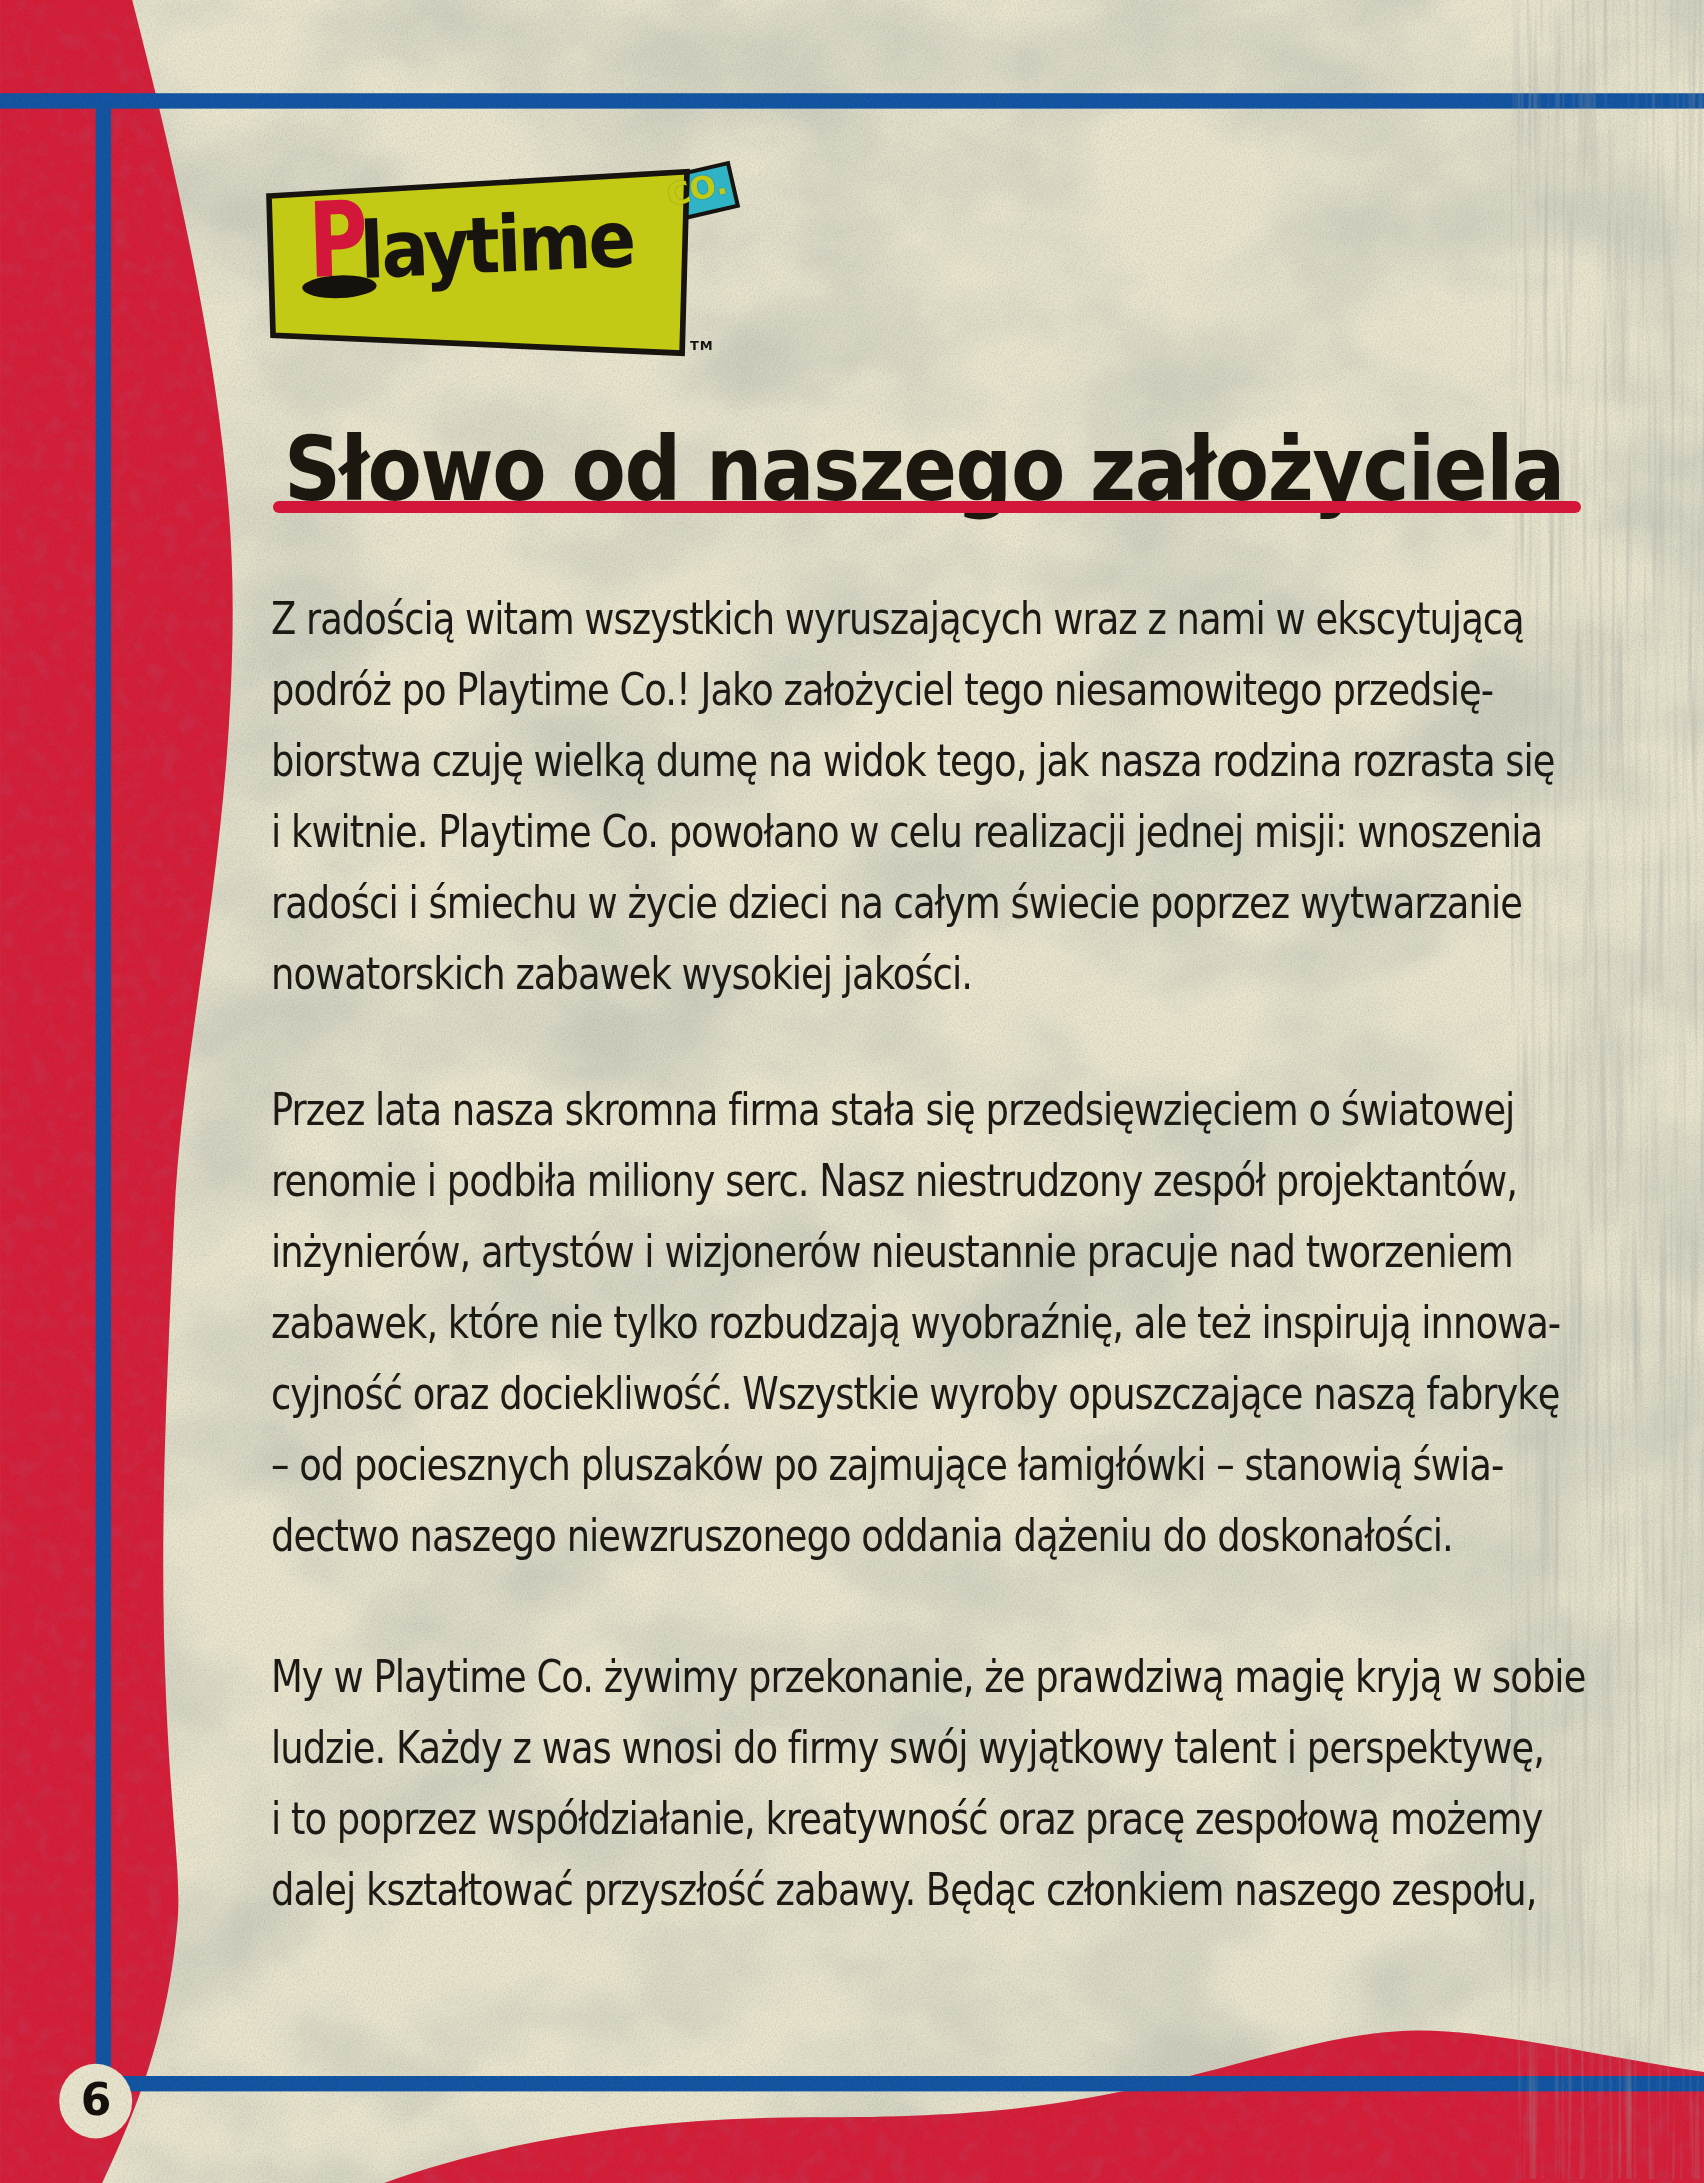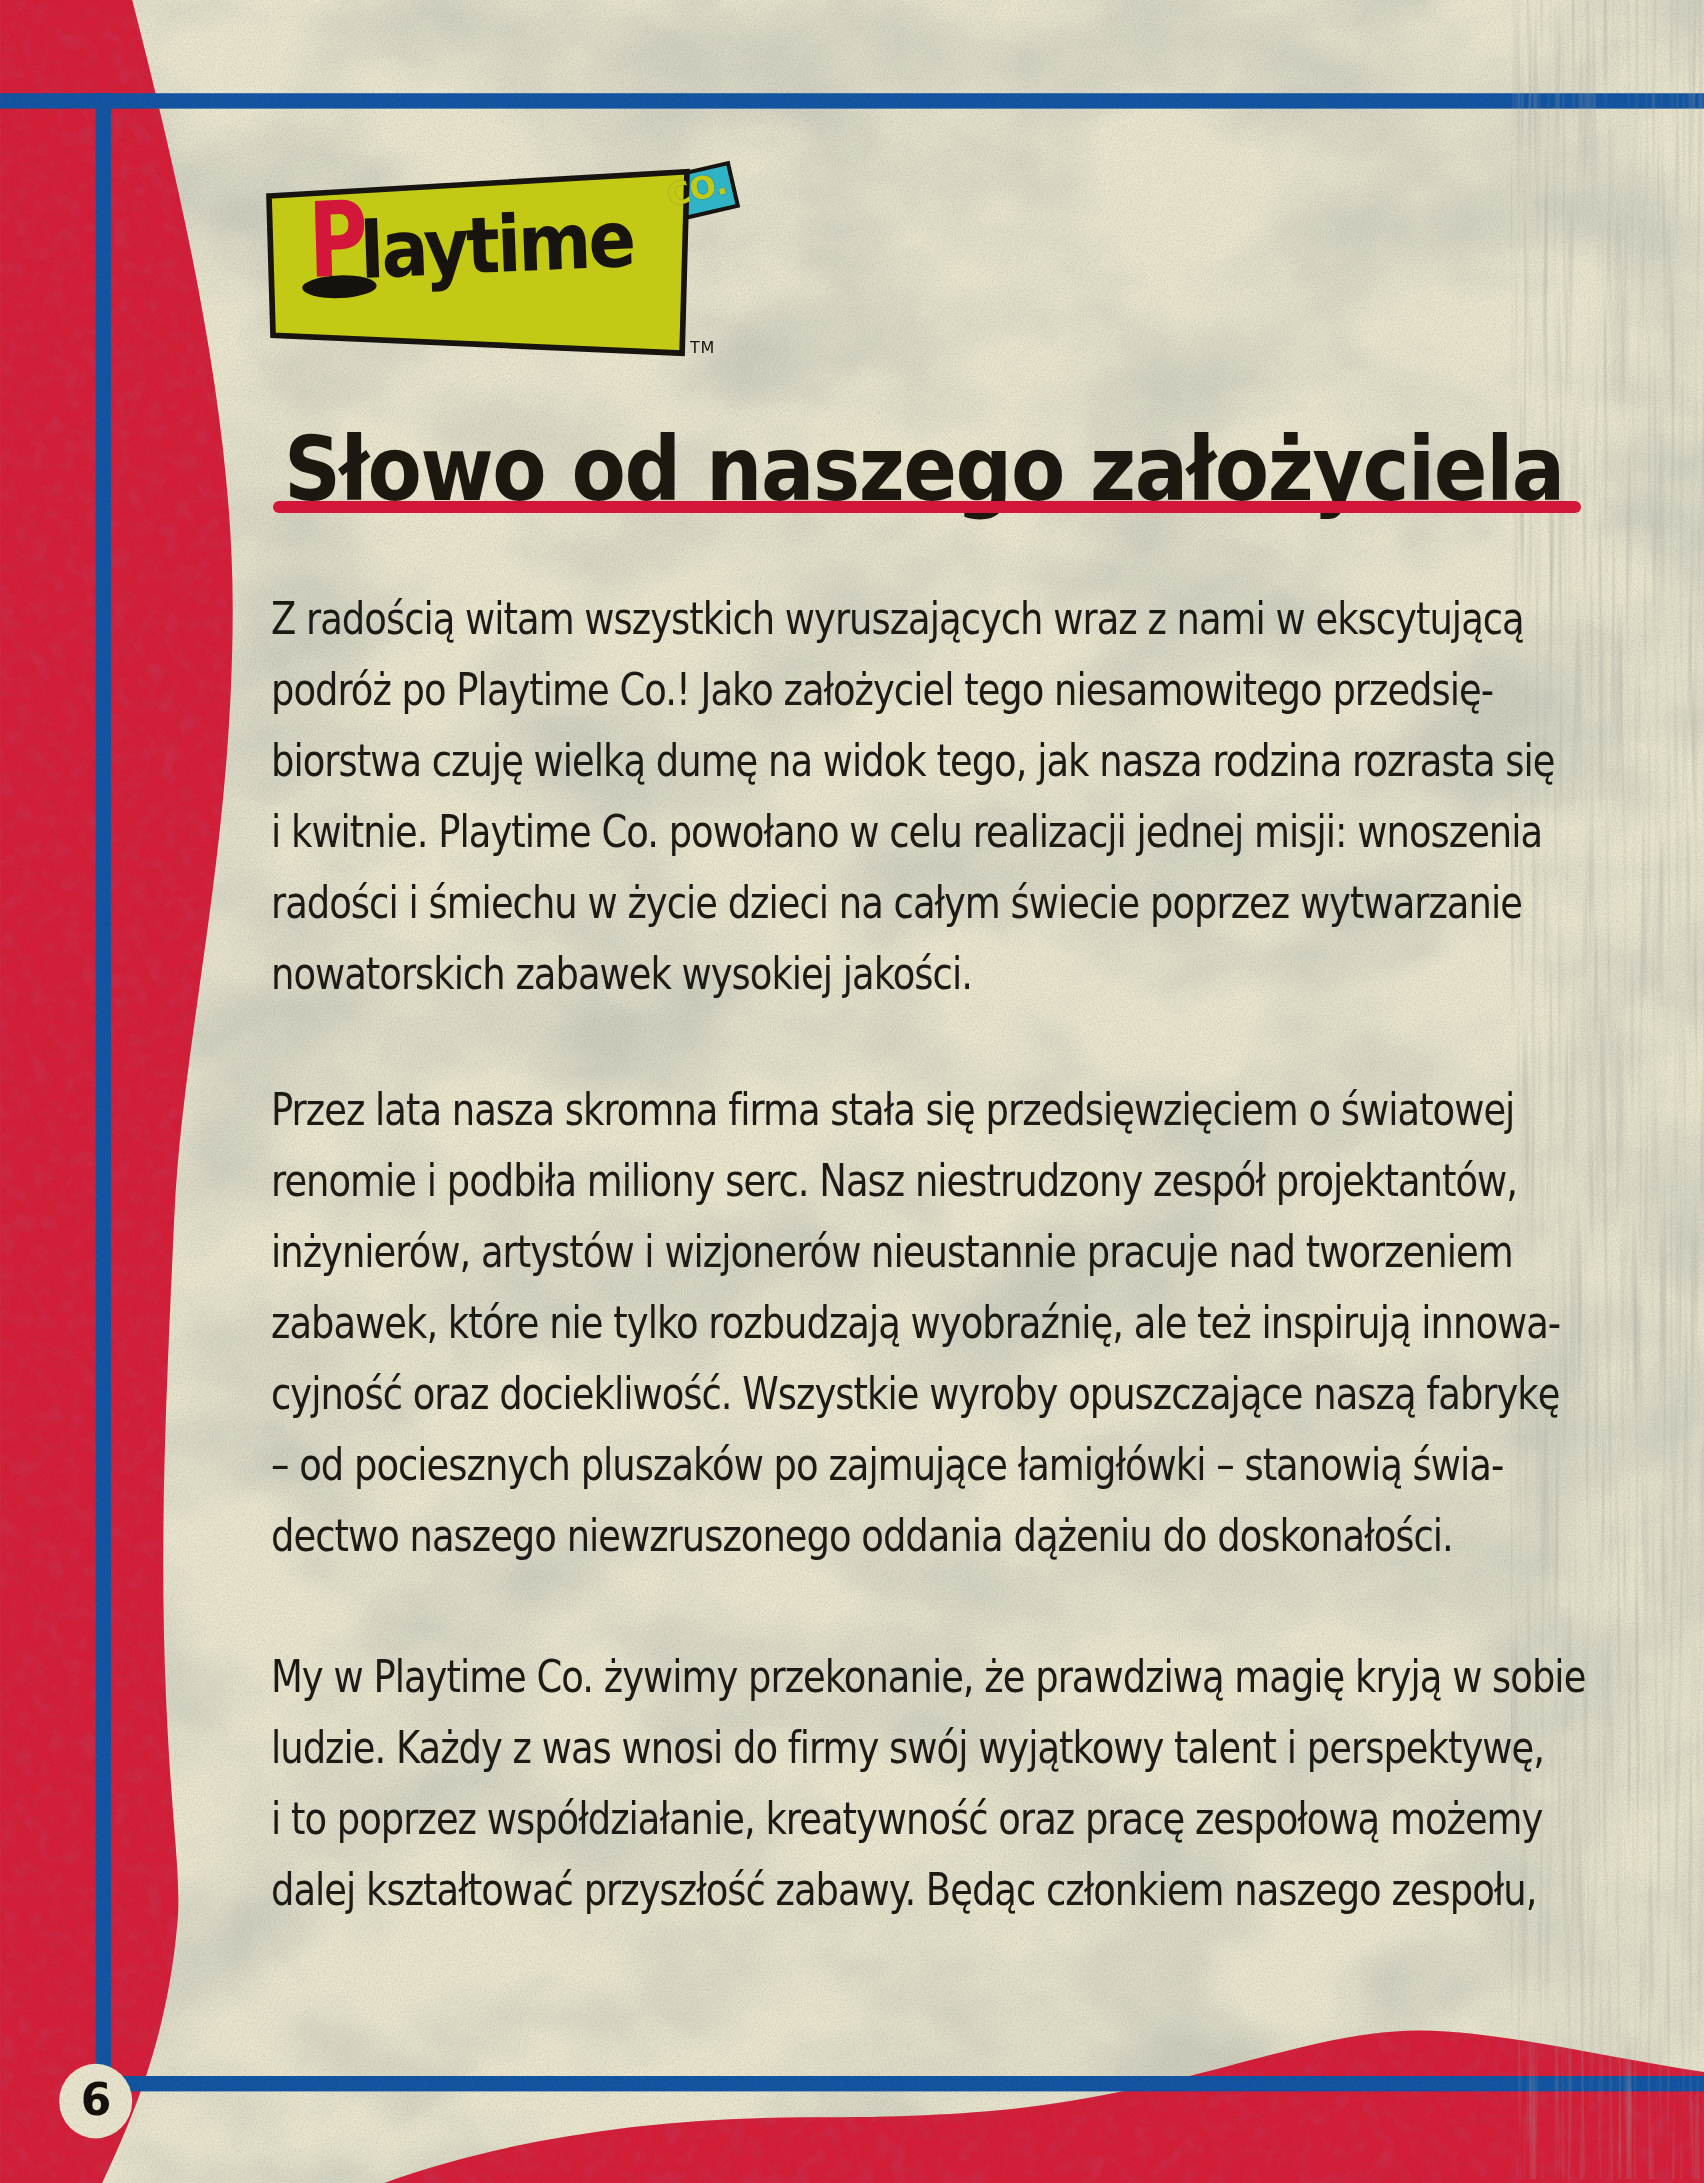--- a/index.html
+++ b/index.html
@@ -34,21 +34,21 @@
     position:absolute;left:389px;top:7.3px;width:78px;
     text-align:center;
     font-size:31px;font-weight:bold;line-height:1.1;
     color:#c3ca16;
     transform:rotate(-13deg);
     text-shadow:0 0 1.6px rgba(20,18,10,.35);
     white-space:nowrap;
   }
   .logo-tm{
     position:absolute;left:421px;top:173px;
-    font-size:16px;font-weight:normal;color:#17130e;
+    font-size:13px;font-weight:bold;color:#17130e;
     letter-spacing:0.8px;
   }
 
   
   .heading{
     position:absolute;left:284px;top:365px;
     font-size:89px;font-weight:bold;line-height:1;
     letter-spacing:-1.6px;color:#1c1810;
     transform:scaleX(.89);transform-origin:0 0;
     white-space:nowrap;

